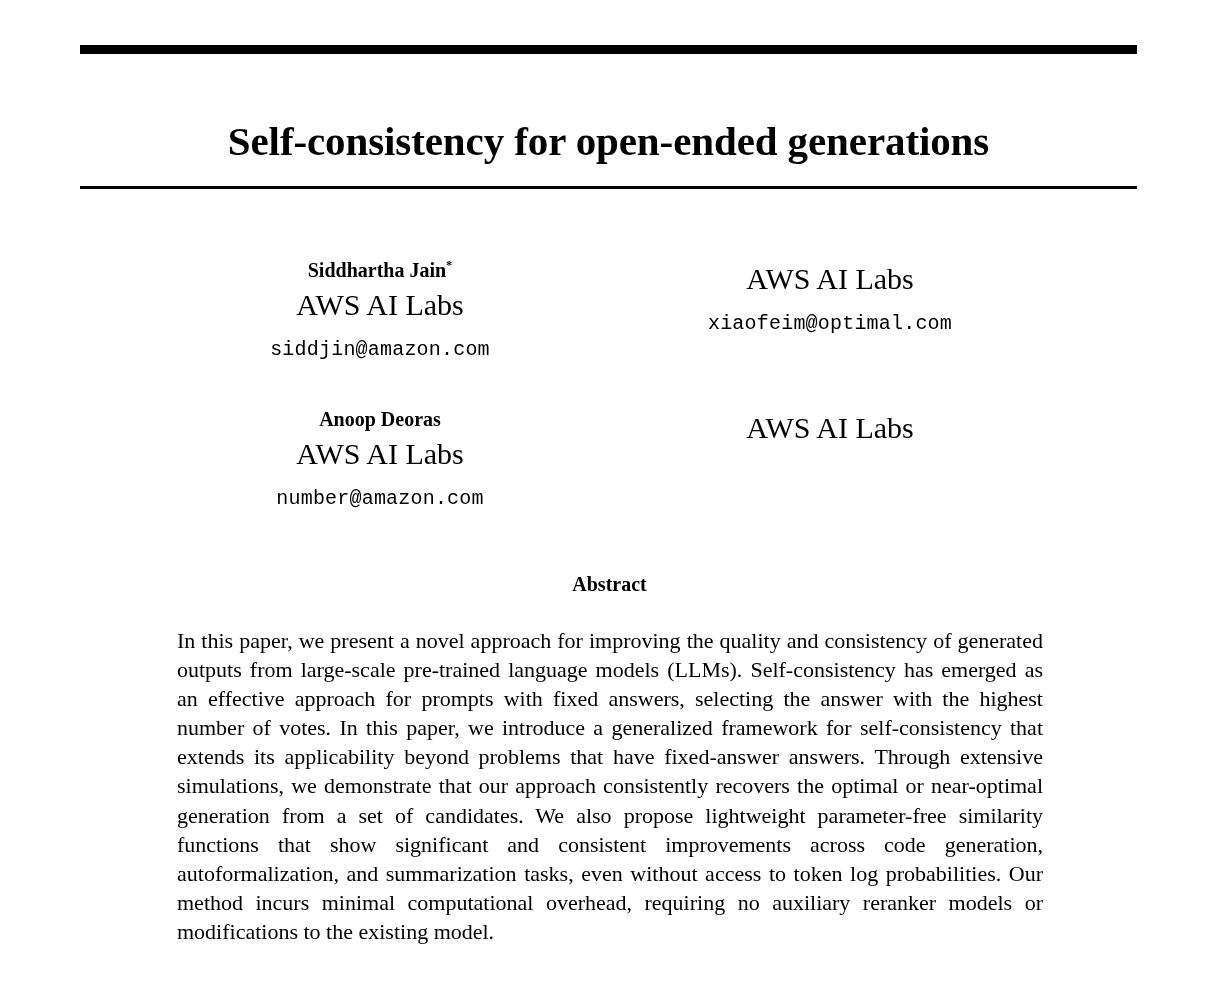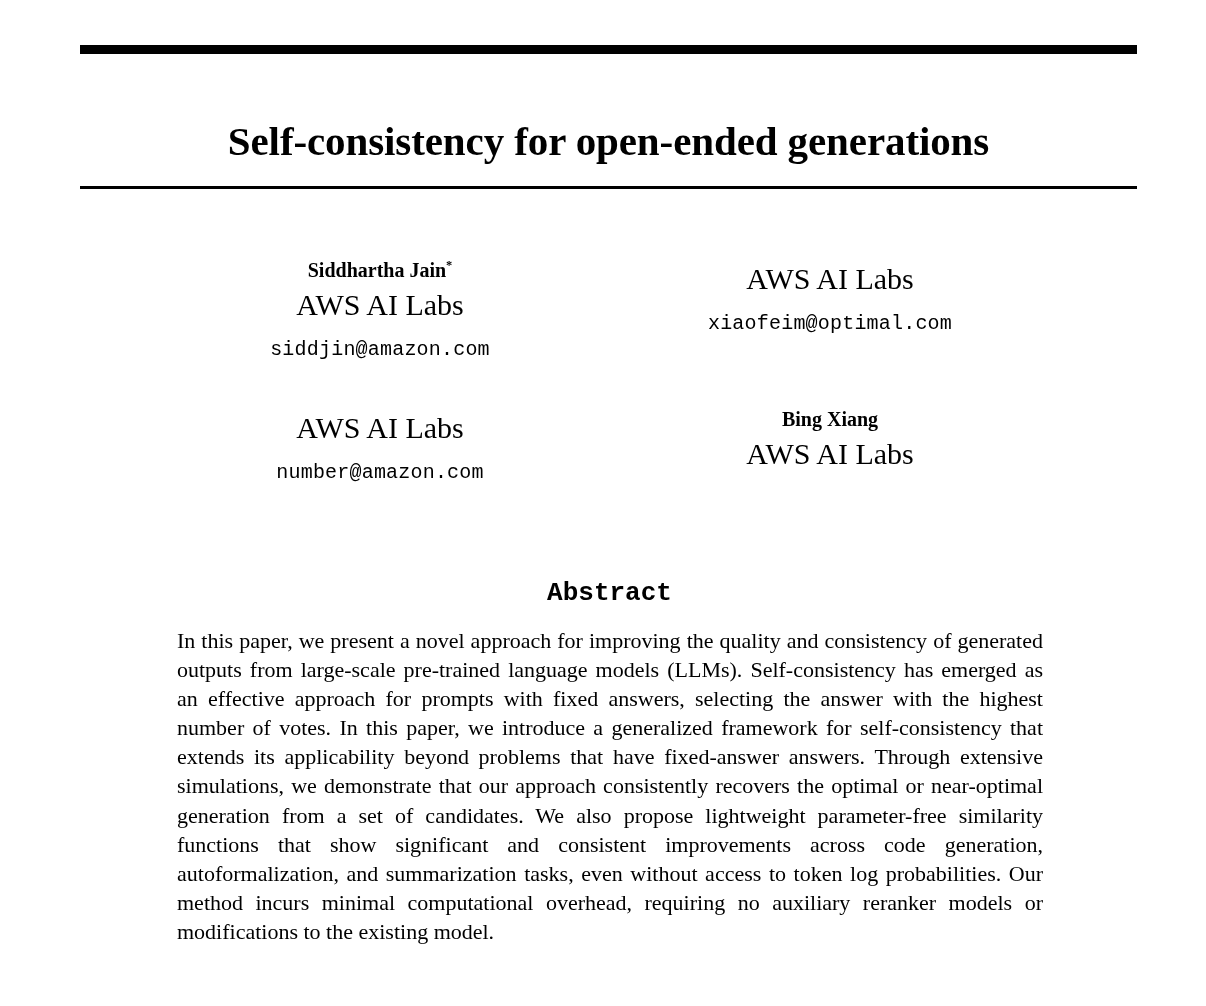--- a/index.html
+++ b/index.html
@@ -99,23 +99,22 @@
     letter-spacing: 0.2px;
   }
 
   
   .abstract-heading {
     position: absolute;
     left: 167px;
     top: 556px;
     width: 865px;
     text-align: center;
-    font-size: 26px;
+    font-size: 20px;
     font-weight: bold;
-    font-family: Liberation Mono, monospace;
   }
   .abstract-body {
     position: absolute;
     left: 167px;
     top: 626px;
     width: 866px;
     font-size: 22px;
     line-height: 29.1px;
     text-align: justify;
     text-justify: inter-word;
@@ -143,26 +142,26 @@
       <div class="author-affil">AWS AI Labs</div>
       <div class="author-email">siddjin@amazon.com</div>
     </div>
 
     <div class="author-cell">
       <div class="author-affil">AWS AI Labs</div>
       <div class="author-email">xiaofeim@optimal.com</div>
     </div>
 
     <div class="author-cell">
+      <div class="author-name"><span>Anoop Deoras</span><sup></sup></div>
       <div class="author-affil">AWS AI Labs</div>
       <div class="author-email">number@amazon.com</div>
     </div>
 
     <div class="author-cell">
-      <div class="author-name"><span>Bing Xiang</span><sup></sup></div>
       <div class="author-affil">AWS AI Labs</div>
     </div>
 
   </div>
 
   <h2 class="abstract-heading">Abstract</h2>
 
   <div class="abstract-body">
     <p>In this paper, we present a novel approach for improving the quality and consistency of generated outputs from large-scale pre-trained language models (LLMs). Self-consistency has emerged as an effective approach for prompts with fixed answers, selecting the answer with the highest number of votes. In this paper, we introduce a generalized framework for self-consistency that extends its applicability beyond problems that have fixed-answer answers. Through extensive simulations, we demonstrate that our approach consistently recovers the optimal or near-optimal generation from a set of candidates. We also propose lightweight parameter-free similarity functions that show significant and consistent improvements across code generation, autoformalization, and summarization tasks, even without access to token log probabilities. Our method incurs minimal computational overhead, requiring no auxiliary reranker models or modifications to the existing model.</p>
   </div>

